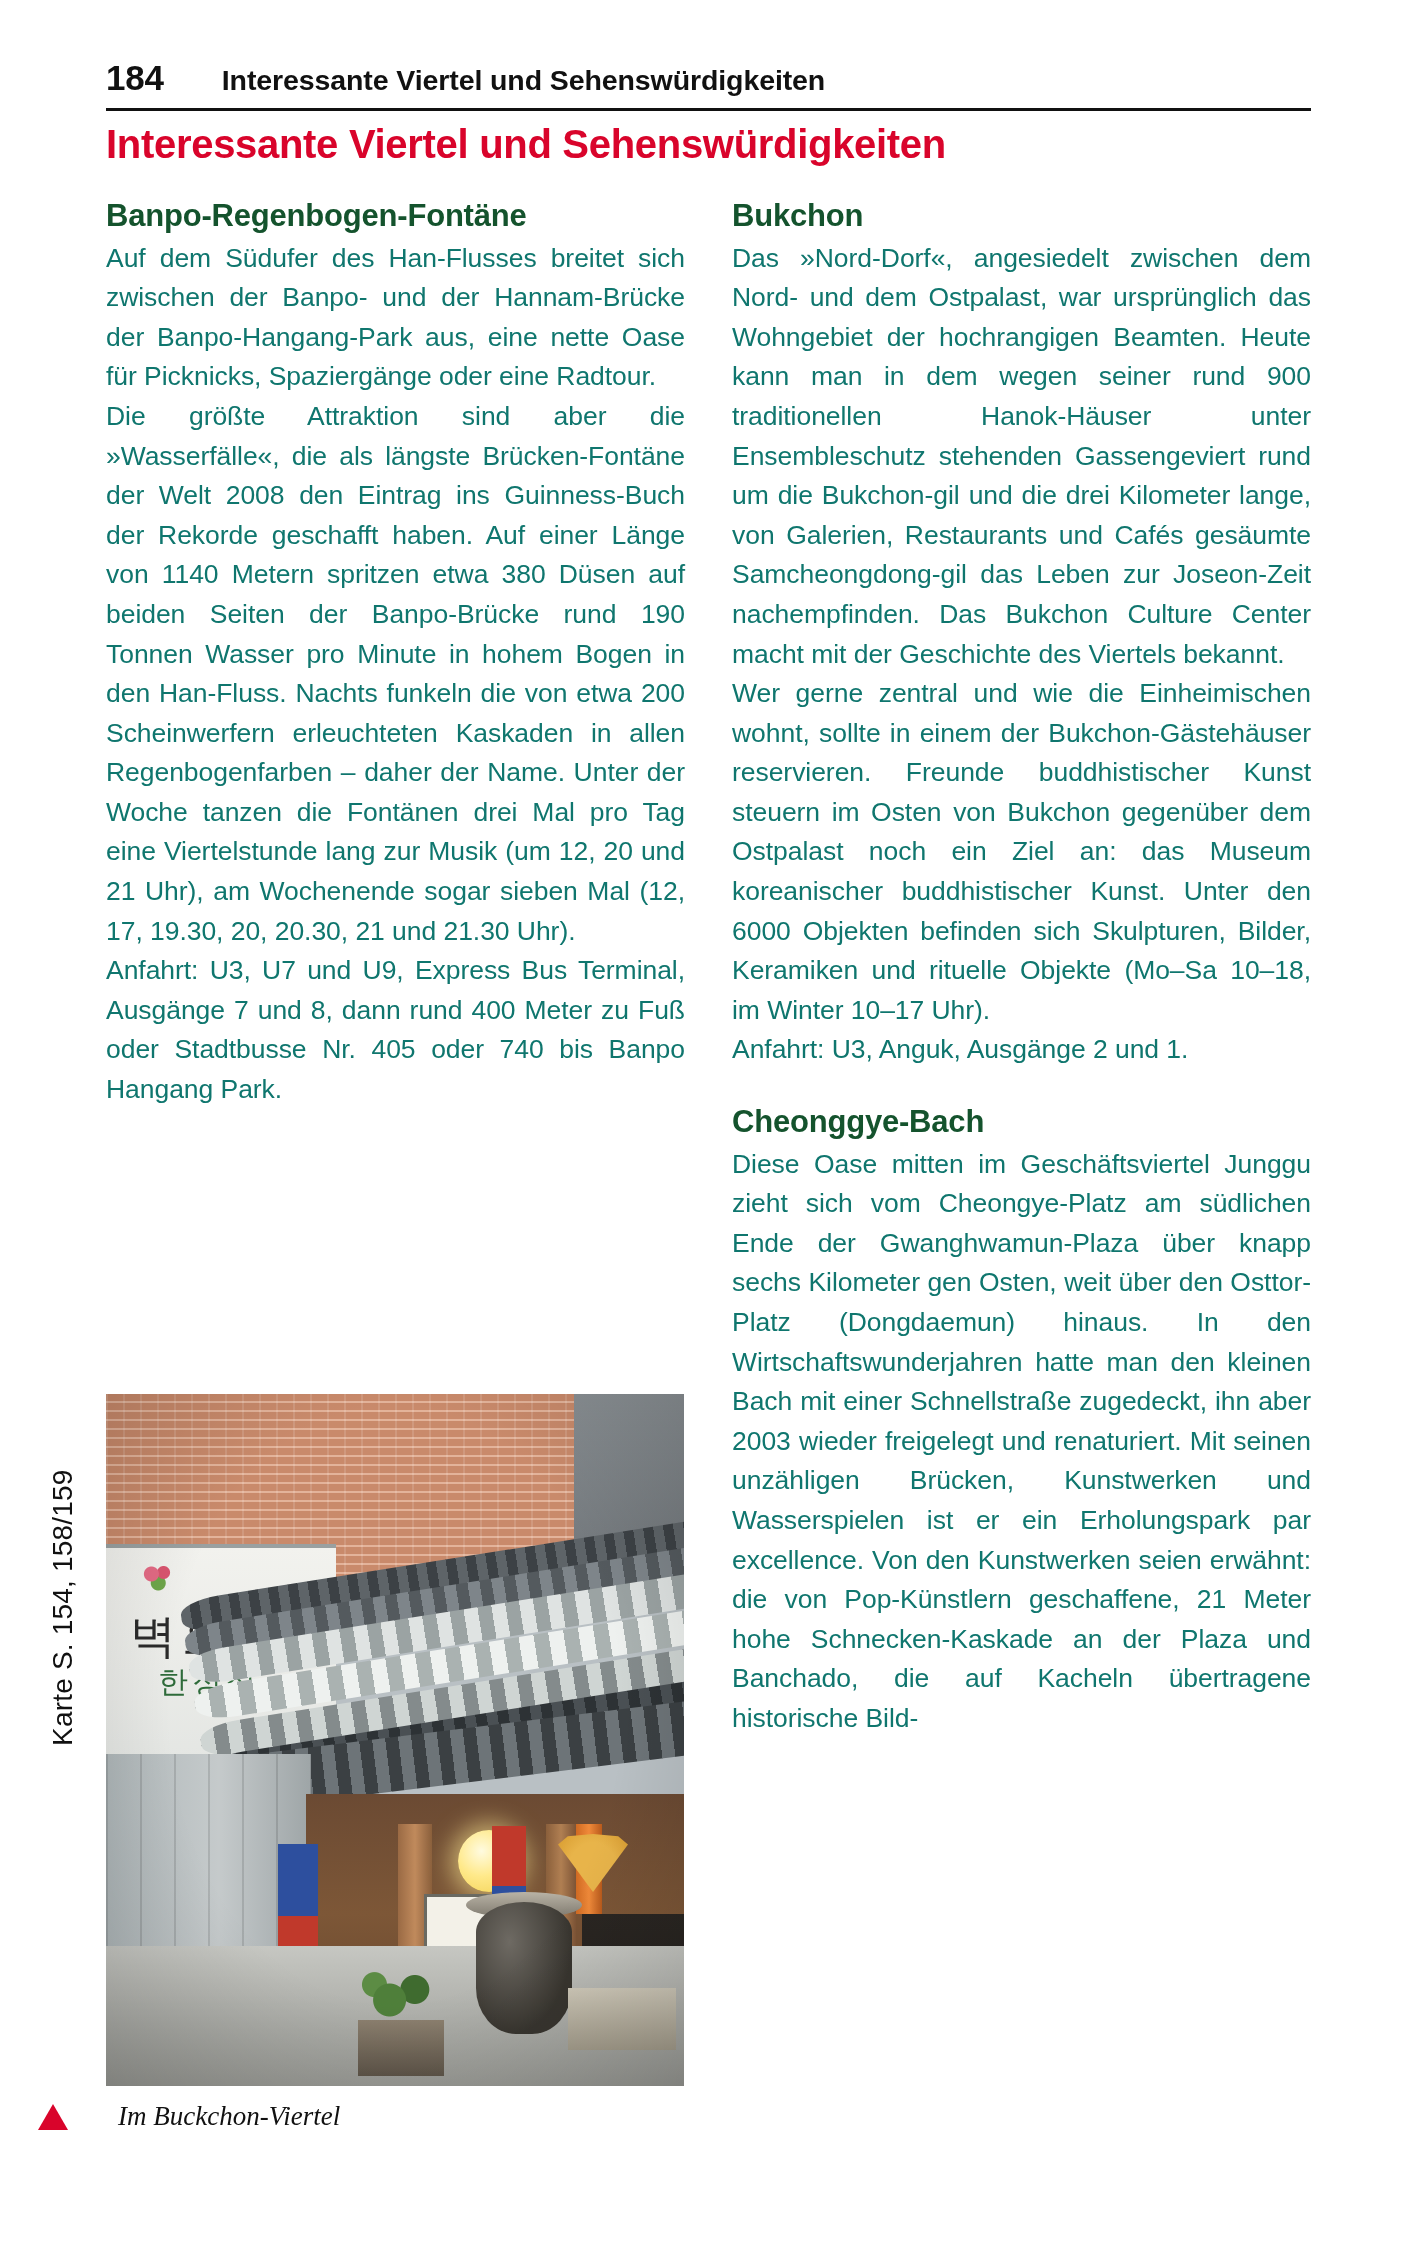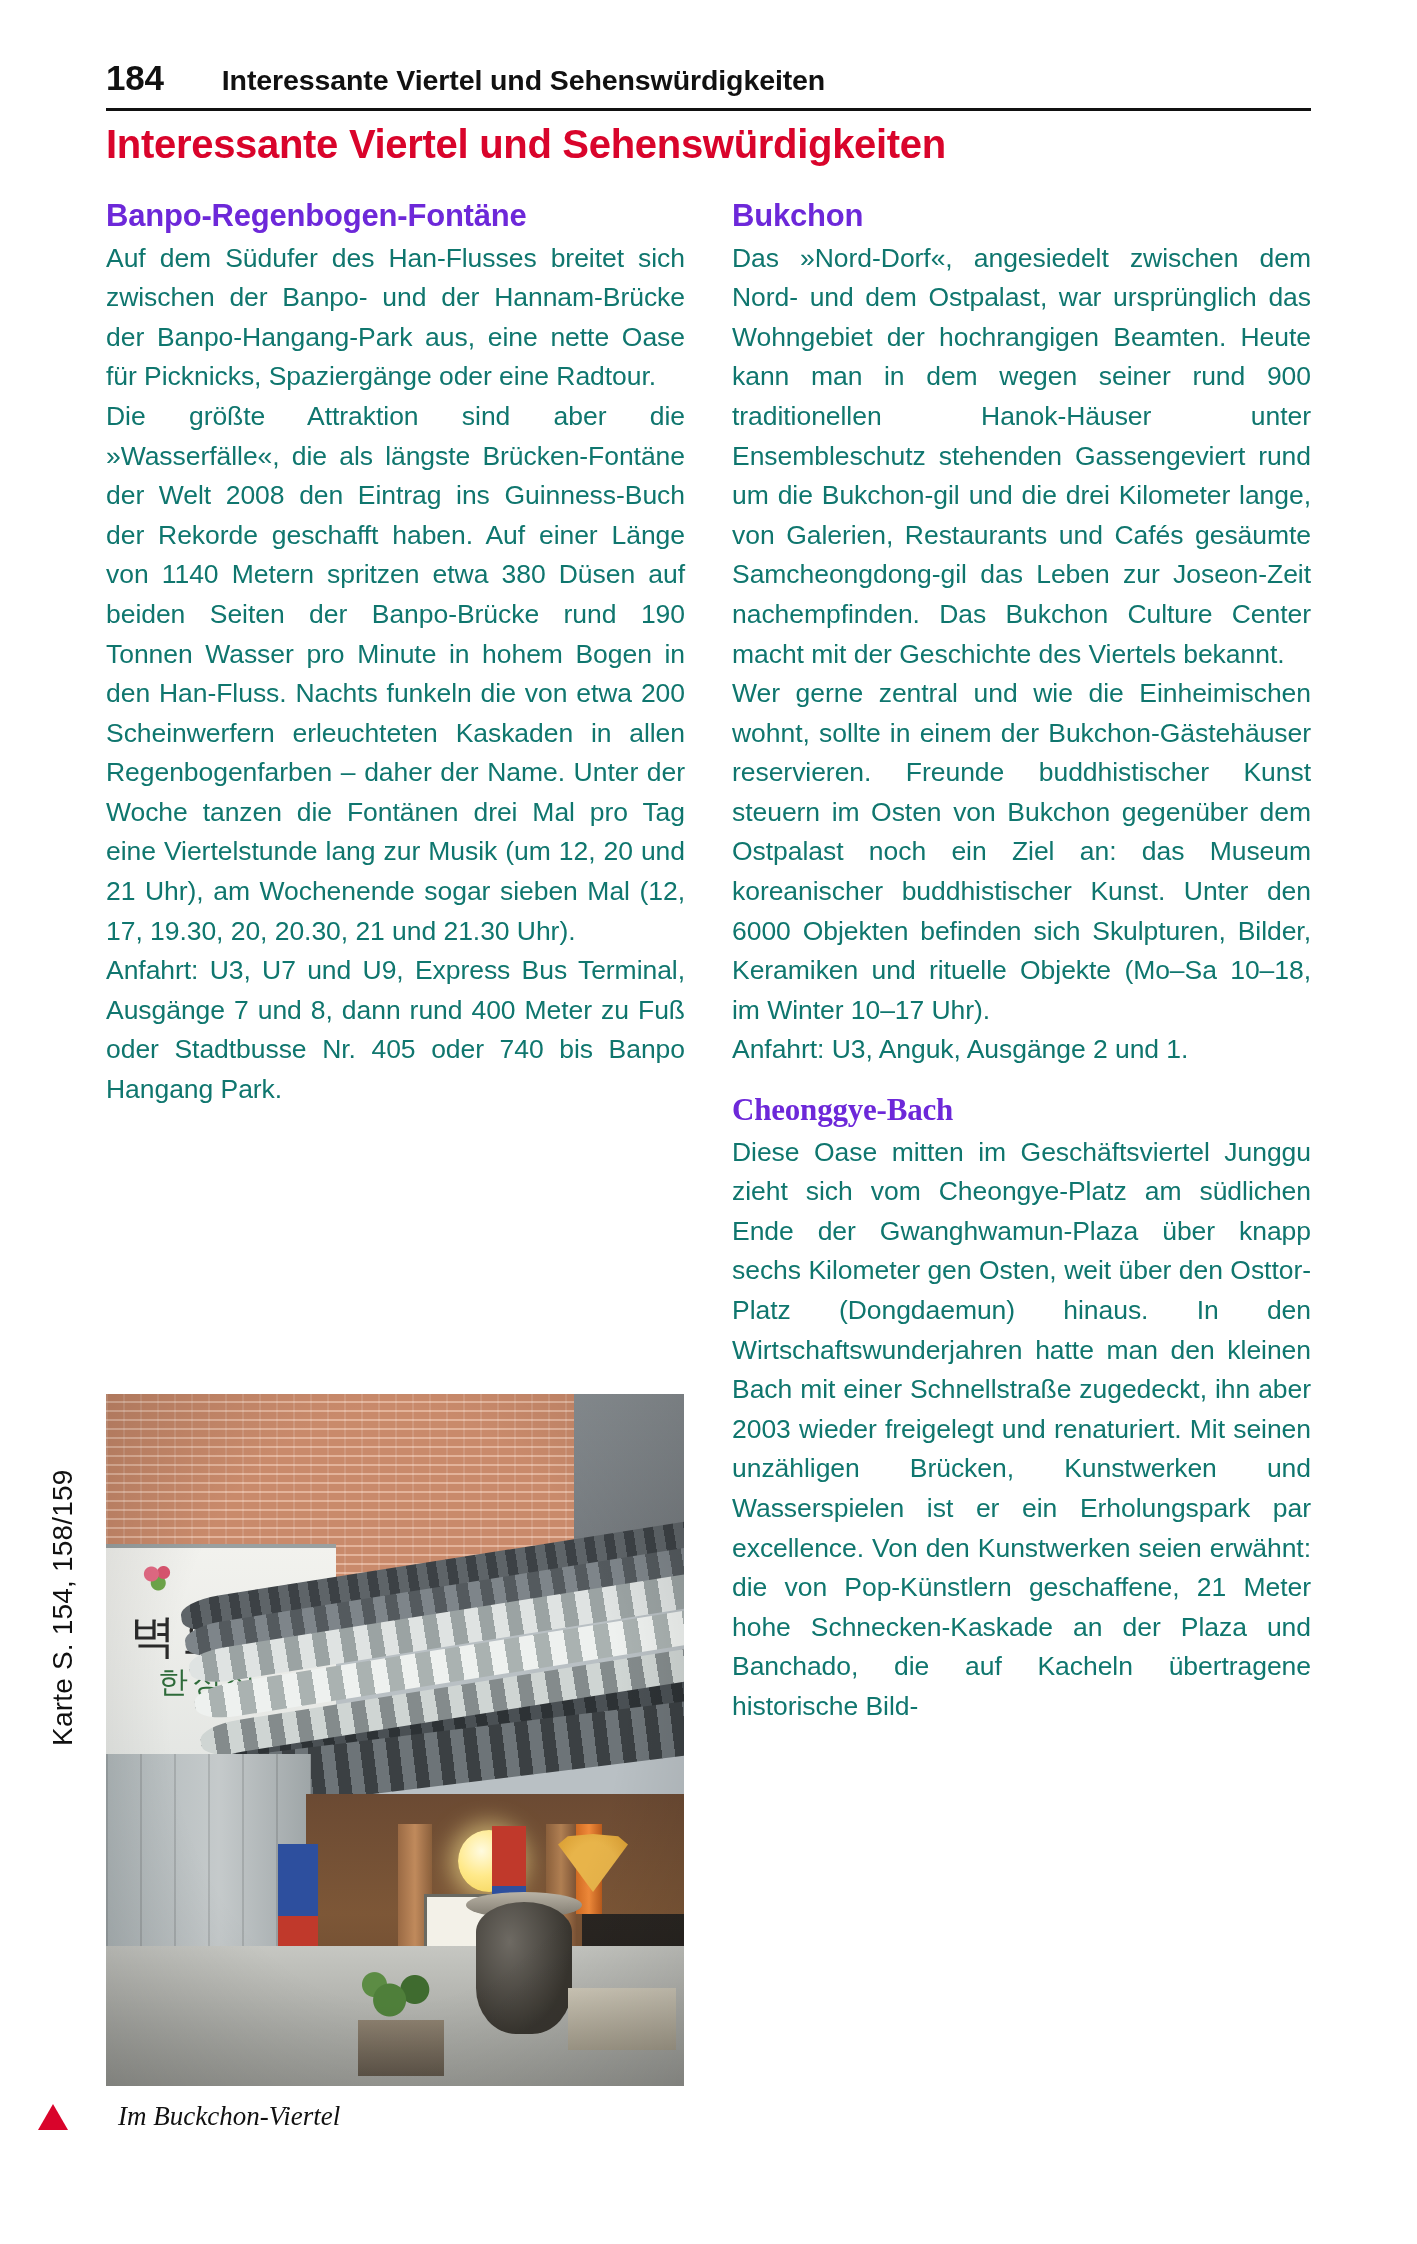--- a/index.html
+++ b/index.html
@@ -79,25 +79,25 @@
     top: 0;
     width: 579px;
   }
   .col-left  { left: 0; }
   .col-right { left: 626px; }
 
   h2.sec-head {
     margin: 0 0 4px 0;
     font-size: 31px;
     font-weight: bold;
-    color: #6d28d9;
+    color: #14532d;
     letter-spacing: -0.2px;
     line-height: 1.18;
   }
-  h2.sec-head.spaced { margin-top: 22px; font-family: Liberation Serif, serif; }
+  h2.sec-head.spaced { margin-top: 34px; }
 
   p.body {
     margin: 0;
     font-size: 26.5px;
     line-height: 39.6px;
     text-align: justify;
     text-justify: inter-word;
     hyphens: manual;
     letter-spacing: -0.05px;
     color: #0f766e;

